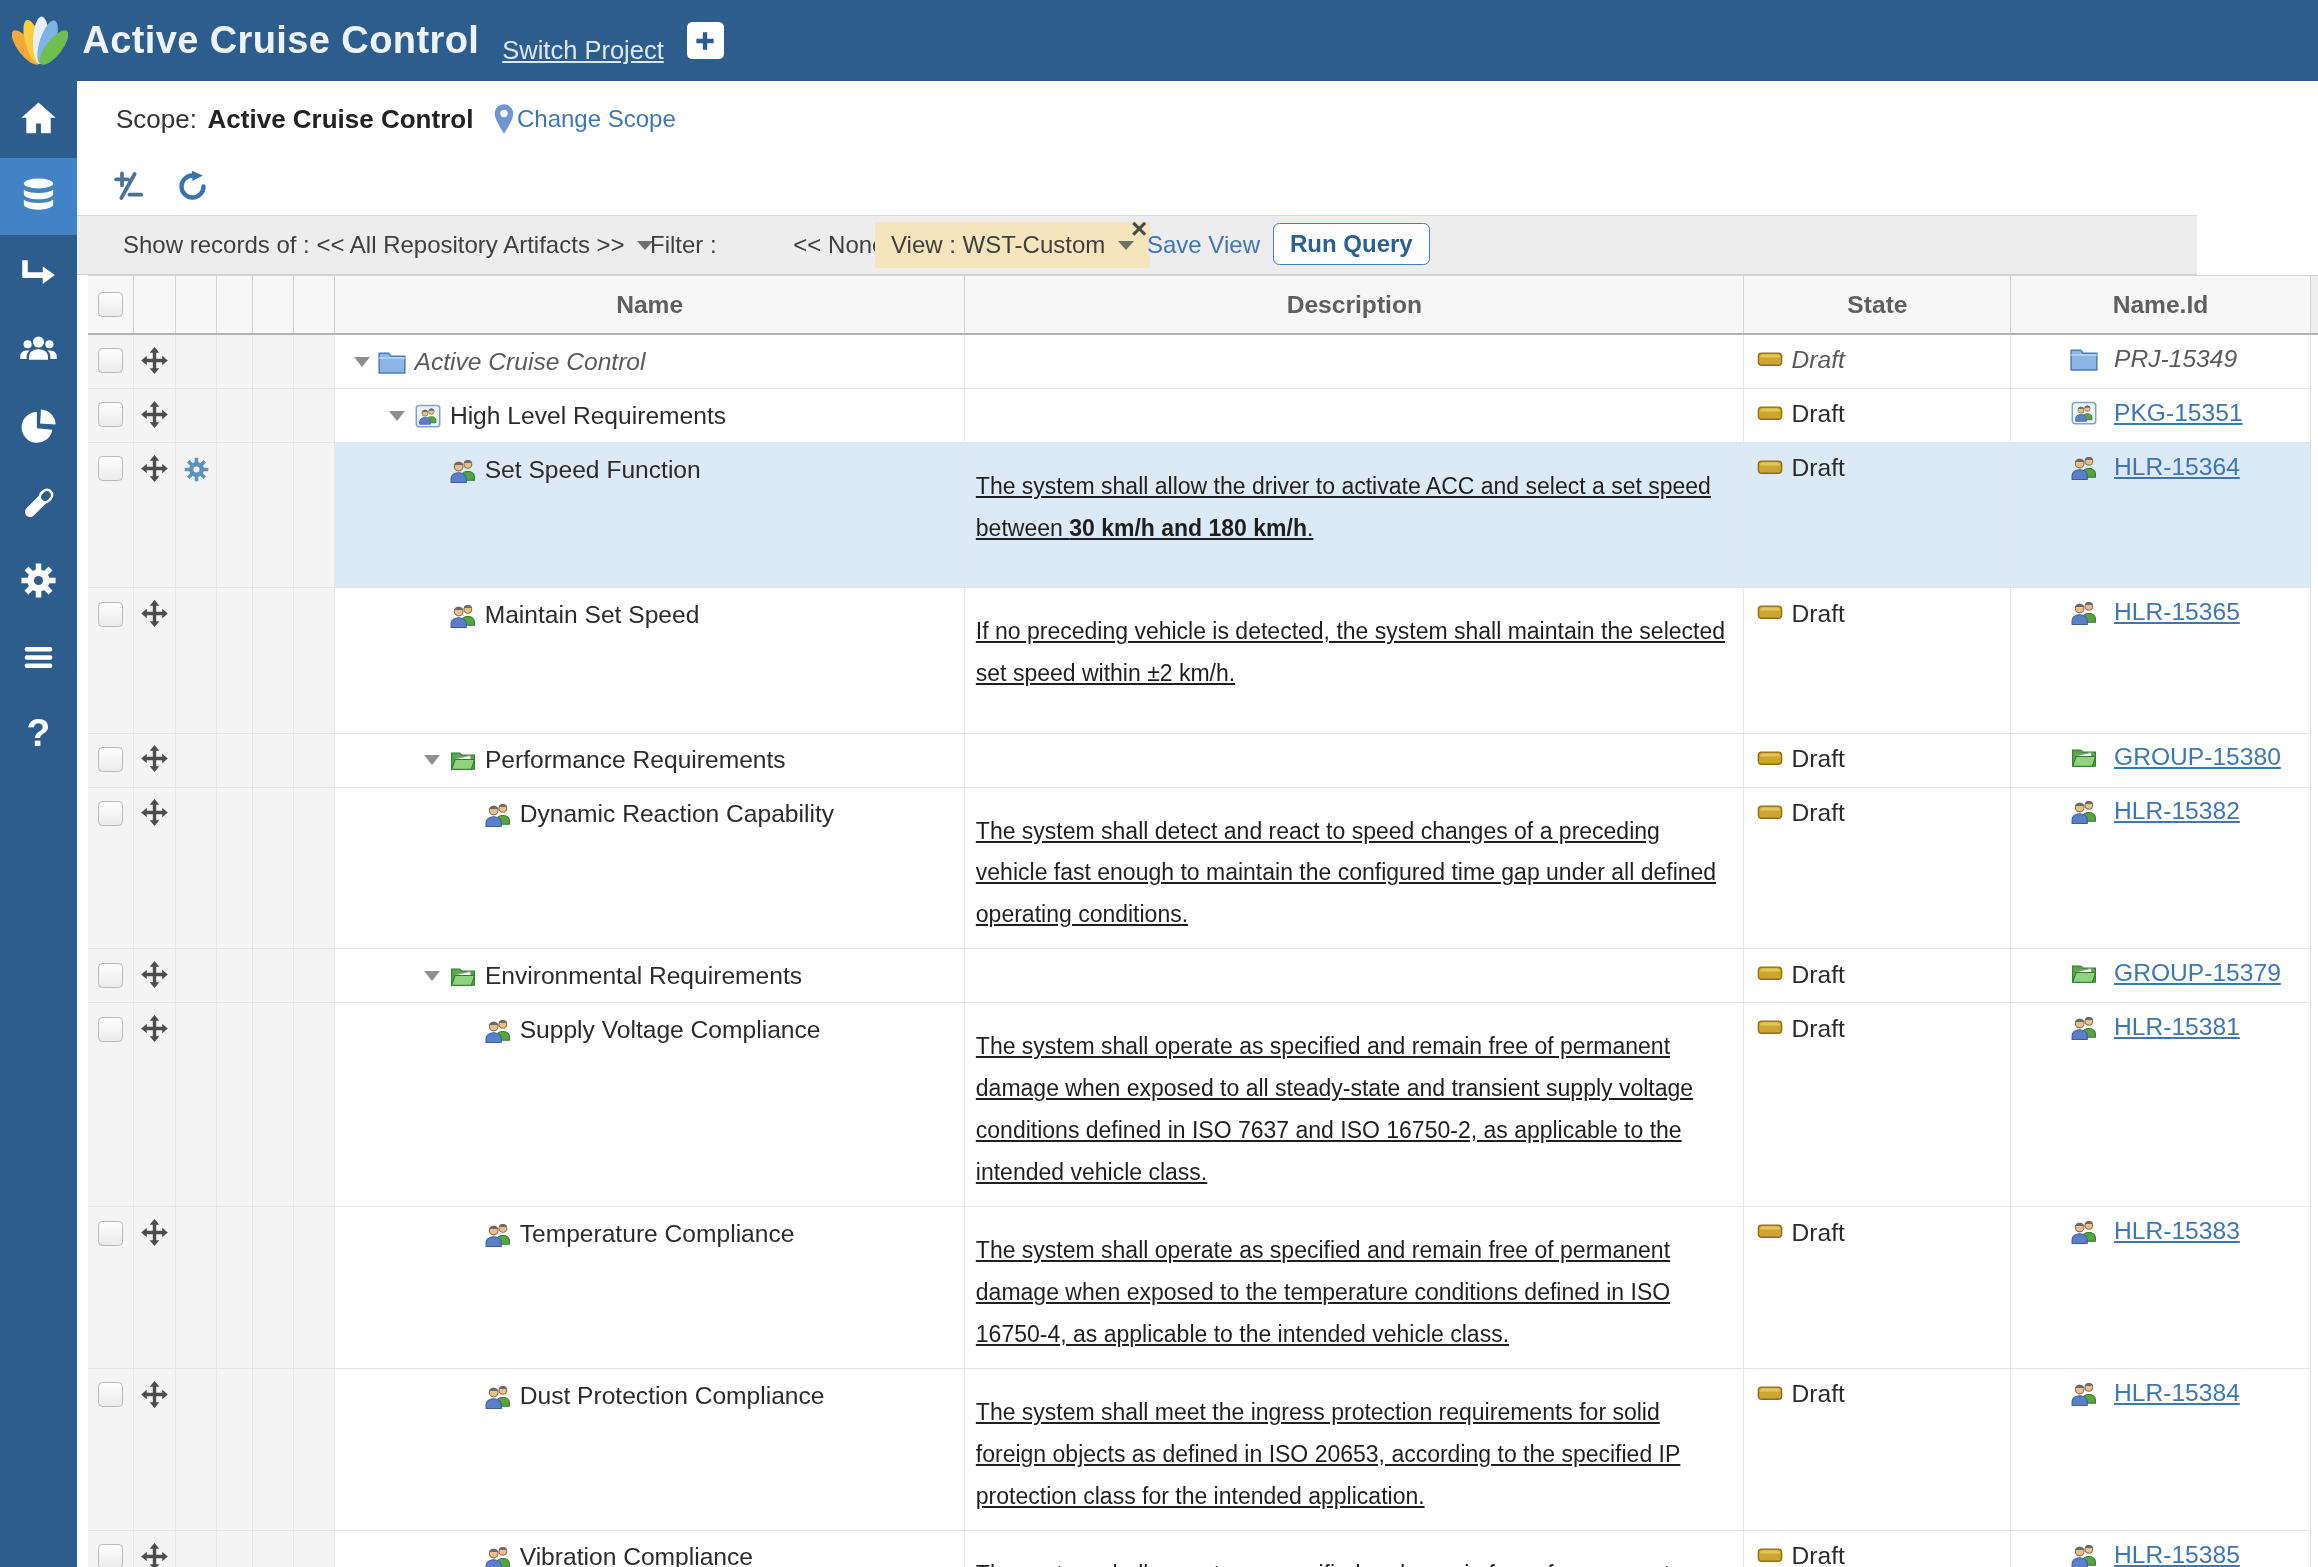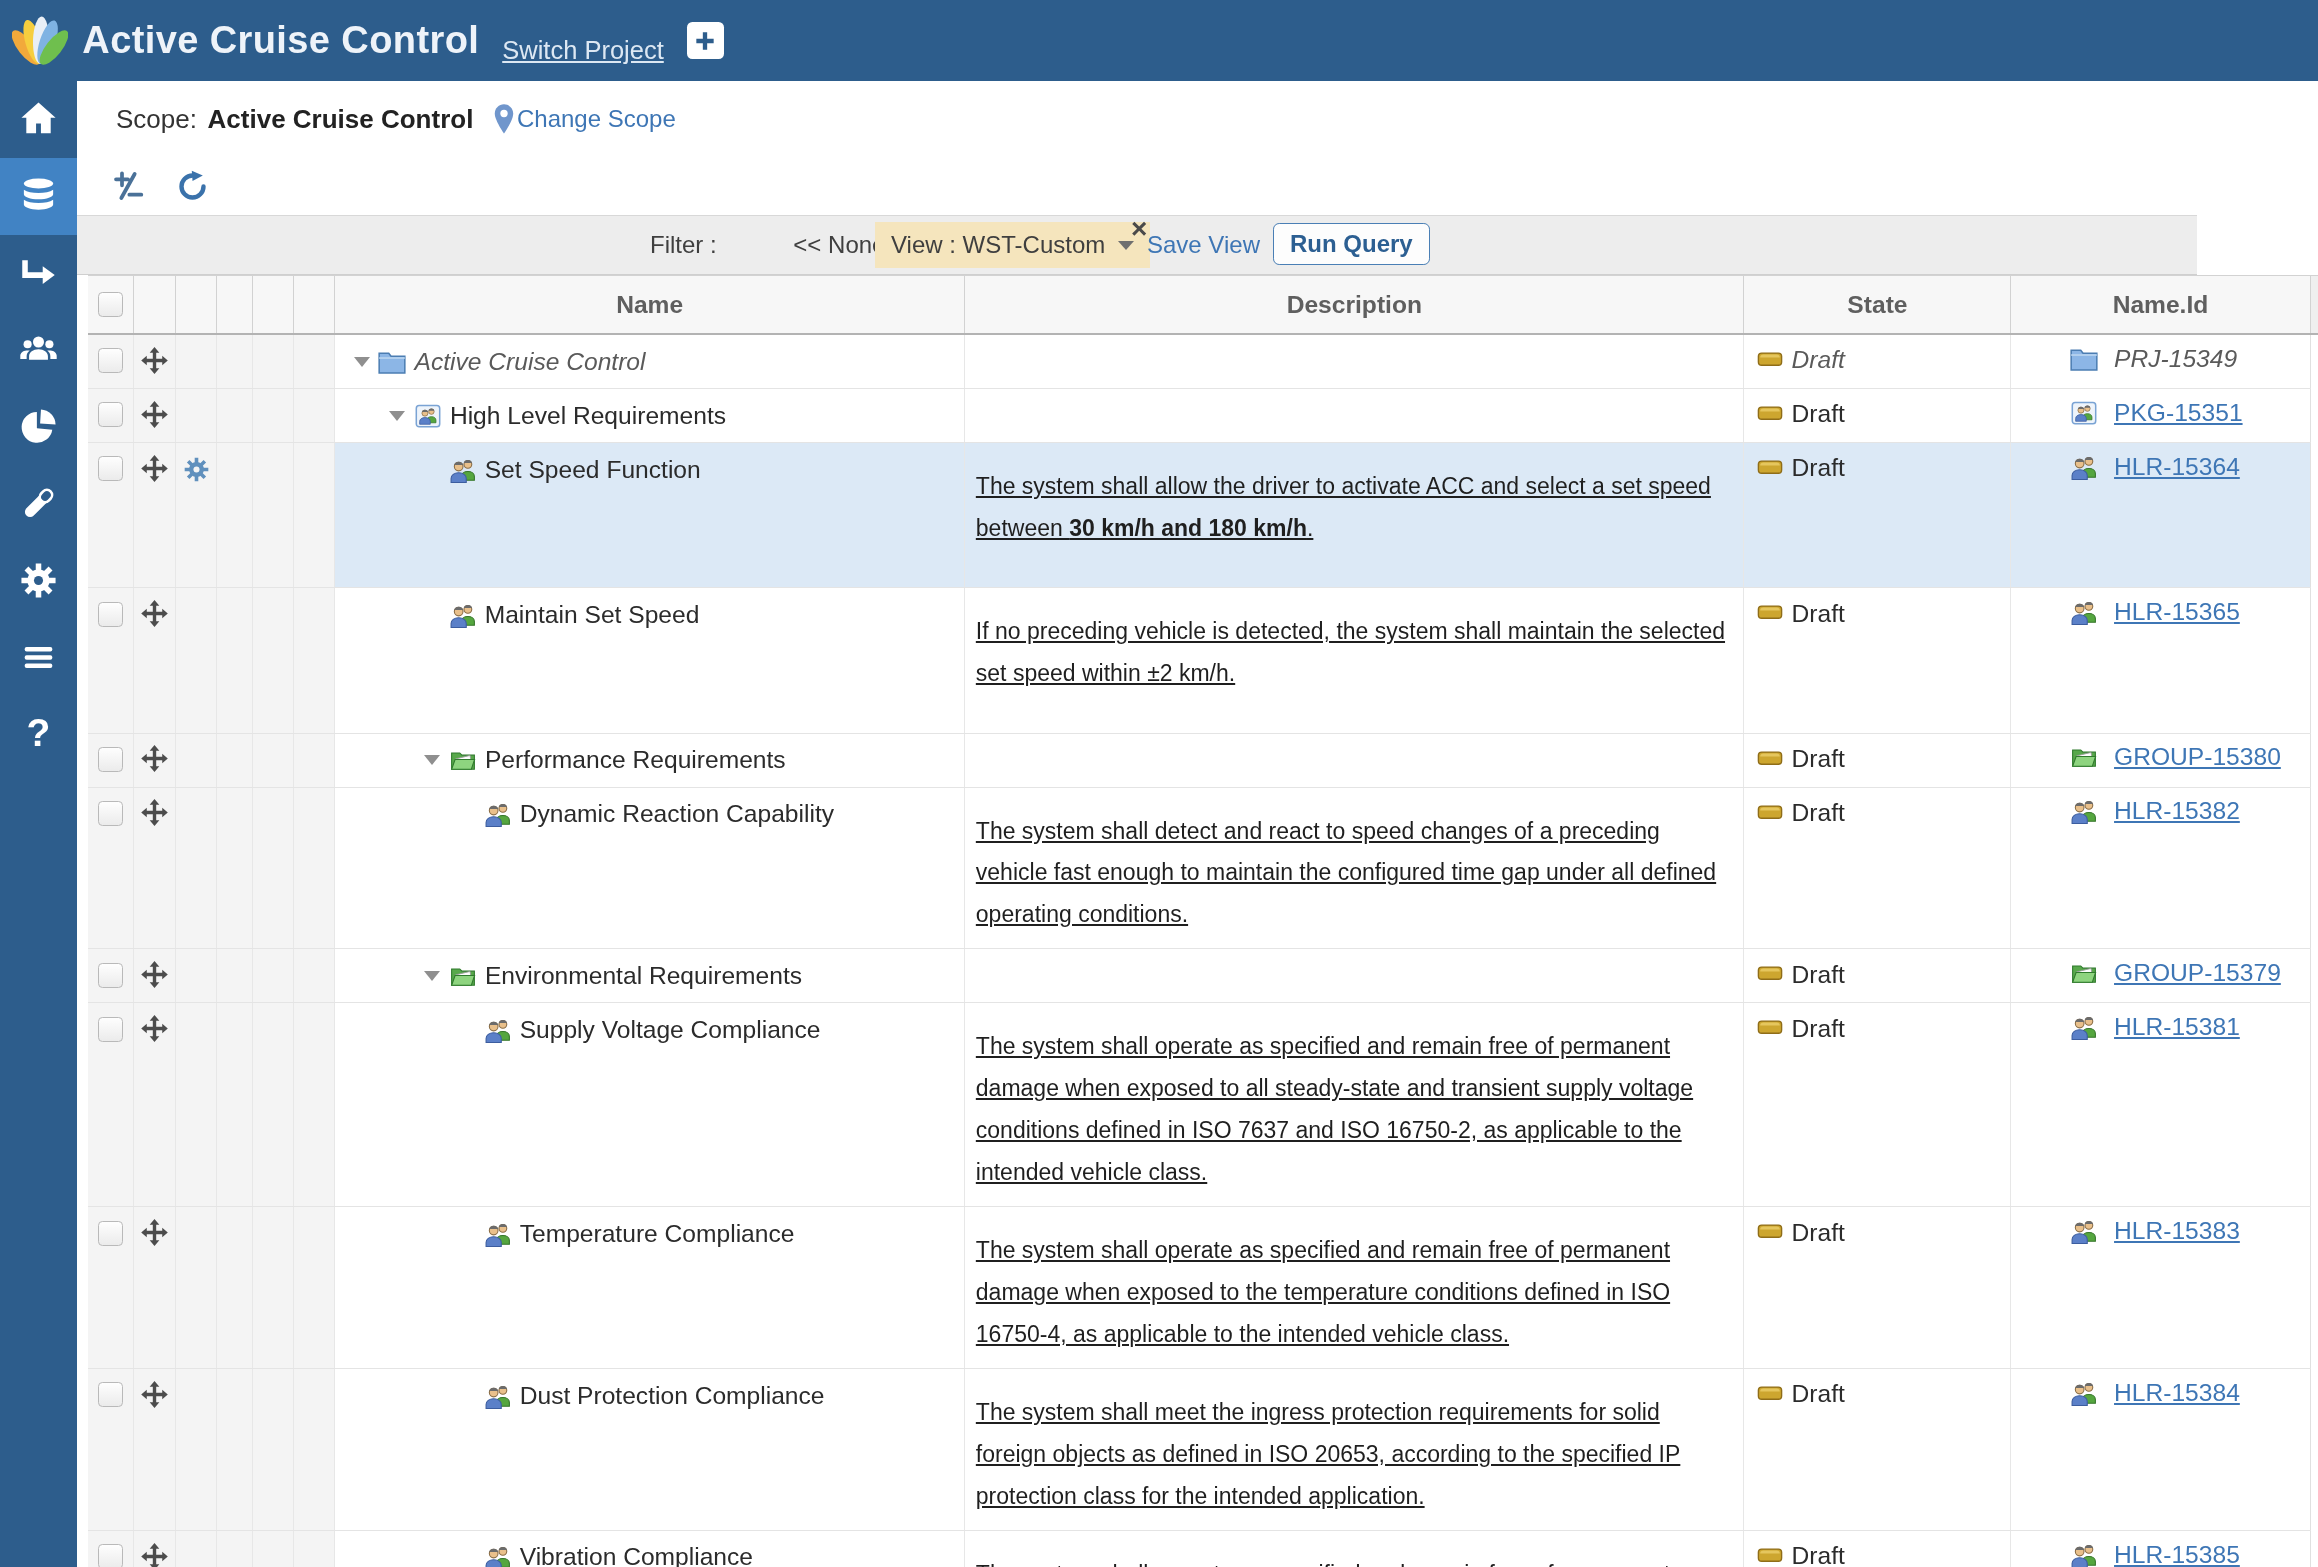--- a/index.html
+++ b/index.html
@@ -192,20 +192,25 @@
       </span>
       <span class="act">
         <svg viewBox="0 0 24 24" width="33" height="33">
           <path d="M12 4a8 8 0 1 0 8 8" fill="none" stroke="#3a72ab" stroke-width="3.2" stroke-linecap="round"></path>
           <path d="M11.5 0.5l8 3.5-7.5 4z" fill="#3a72ab"></path>
         </svg>
       </span>
     </div>
 
     <div class="filter-band">
+      <div class="fb records">
+        <span>Show records of :</span>&nbsp;
+        <span>&lt;&lt; All Repository Artifacts &gt;&gt;</span>
+        <span class="caret"></span>
+      </div>
       <div class="fb filterg">
         <span>Filter :</span>&nbsp;
         <span>&lt;&lt; None &gt;&gt;</span>
         <span class="caret"></span>
       </div>
       <div class="fb view-box">
         <span>View :</span>&nbsp;
         <span>WST-Custom</span>
         <span class="caret"></span>
       </div>

